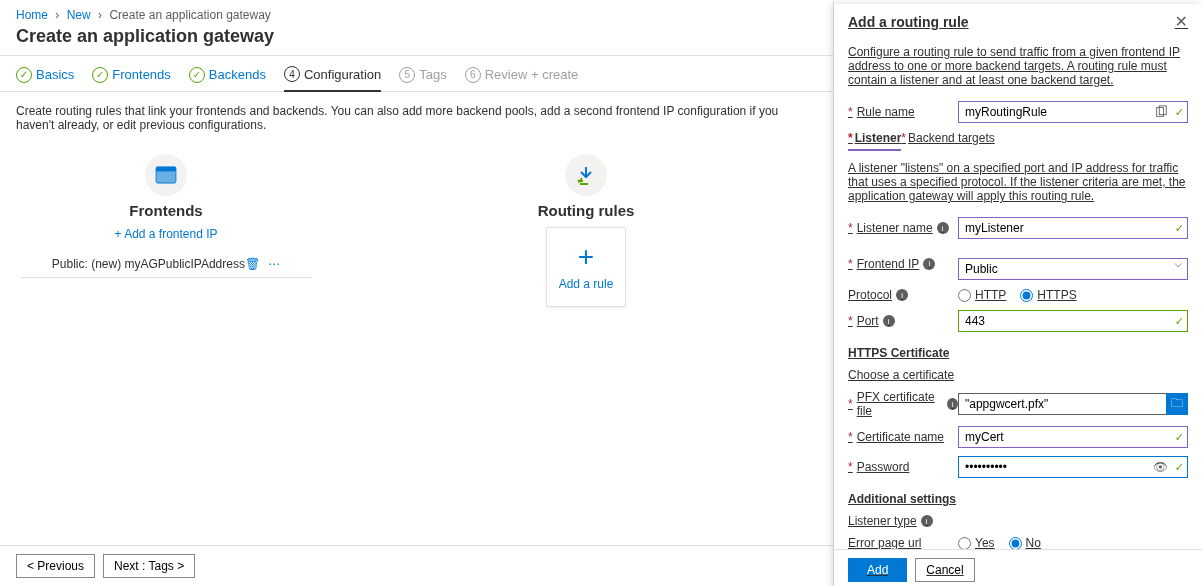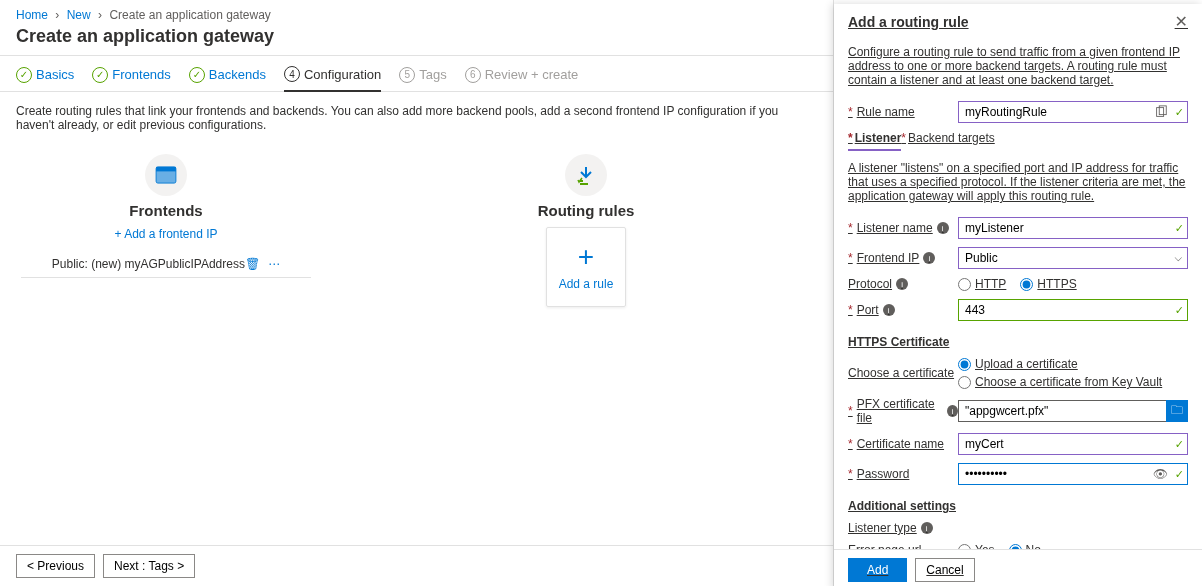--- a/index.html
+++ b/index.html
@@ -46,21 +46,21 @@
 .field-ctrl { flex: 1; position: relative; }
 .input { width: 100%; border: 1px solid #605e5c; padding: 3px 24px 3px 6px; font-size: 12px; height: 22px; }
 .input.valid { border-color: #57a300; }
 .input.purple { border-color: #8661c5; }
 .input.blue { border-color: #0078d4; }
 .chk { position: absolute; right: 4px; top: 50%; transform: translateY(-50%); color: #57a300; font-size: 11px; }
 .browse { position: absolute; right: 0; top: 0; width: 22px; height: 22px; background: #0078d4; color: #fff; display: flex; align-items: center; justify-content: center; font-size: 12px; cursor: pointer; }
 .eye { position: absolute; right: 20px; top: 50%; transform: translateY(-50%); font-size: 12px; color: #605e5c; cursor: pointer; }
 .copy { position: absolute; right: 20px; top: 50%; transform: translateY(-50%); width: 14px; height: 14px; }
 .select { width: 100%; border: 1px solid #605e5c; padding: 3px 6px; font-size: 12px; height: 22px; background: #fff; appearance: none; }
-.select.purple { border-color: #8661c5; }
+.select.purple { border-color: #8661c5; margin-top: 11px; }
 .caret { position: absolute; right: 6px; top: 50%; transform: translateY(-50%); font-size: 10px; color: #605e5c; pointer-events: none; }
 .ptabs { display: flex; gap: 0; margin: 6px 0 10px; }
 .ptab { font-size: 12px; padding-bottom: 4px; cursor: pointer; }
 .ptab.active { border-bottom: 2px solid #8661c5; font-weight: 600; }
 .ptab .req { margin-right: 2px; }
 .section-title { font-weight: 600; font-size: 12px; margin: 14px 0 8px; }
 .radios { display: flex; gap: 14px; align-items: center; }
 .radio { display: flex; align-items: center; gap: 4px; font-size: 12px; cursor: pointer; }
 .radio input { accent-color: #0078d4; }
 .info-icon { width: 12px; height: 12px; border-radius: 50%; background: #605e5c; color: #fff; font-size: 8px; display: inline-flex; align-items: center; justify-content: center; }
@@ -231,30 +231,20 @@
         <span class="chk">✓</span>
       </div>
     </div>
 
     <div class="section-title">HTTPS Certificate</div>
 
     <div class="field-row">
       <div class="field-label">
           <span>Choose a certificate</span>
         </div>
-      <div class="field-ctrl" style="flex-direction:column;display:flex;gap:4px;">
-        <label class="radio">
-            <input type="radio" name="cert" checked="" style="">
-            <span>Upload a certificate</span>
-          </label>
-        <label class="radio">
-            <input type="radio" name="cert" style="">
-            <span>Choose a certificate from Key Vault</span>
-          </label>
-      </div>
     </div>
 
     <div class="field-row">
       <div class="field-label">
           <span class="req">*</span>
           <span>PFX certificate file</span> 
           <span class="info-icon">i</span>
         </div>
       <div class="field-ctrl">
         <input class="input" style="padding-right: 26px;" value="&quot;appgwcert.pfx&quot;">

